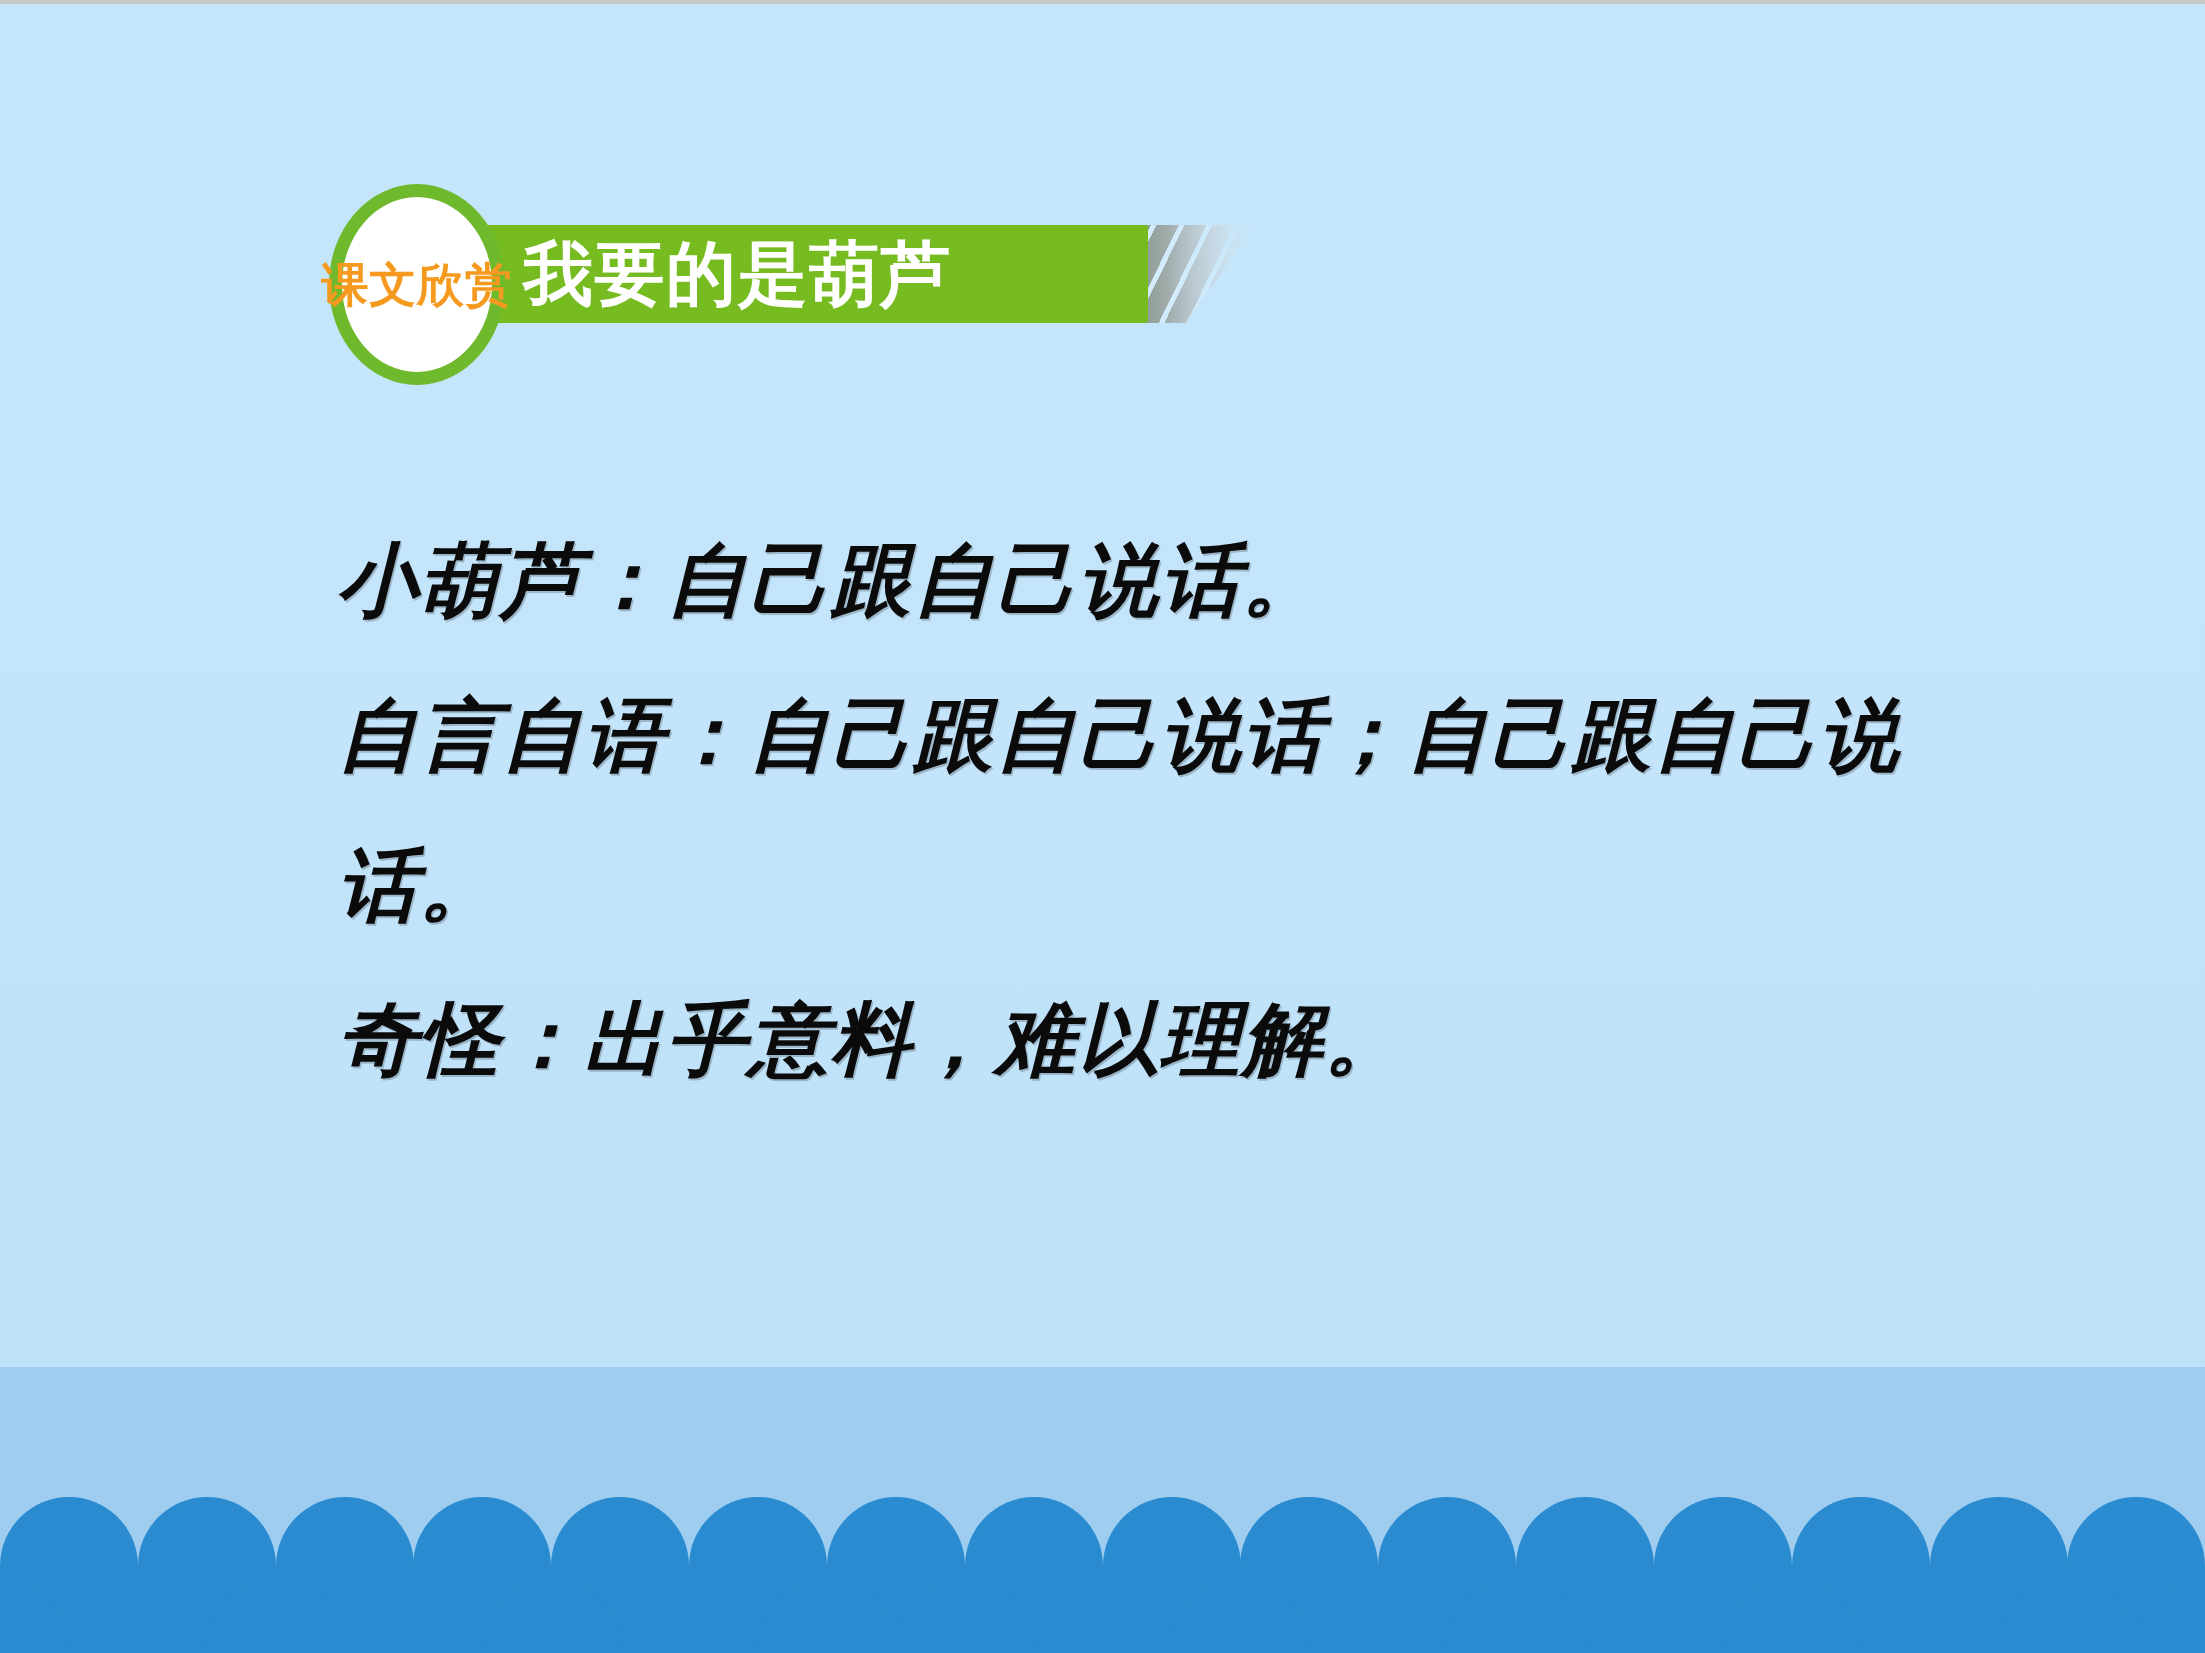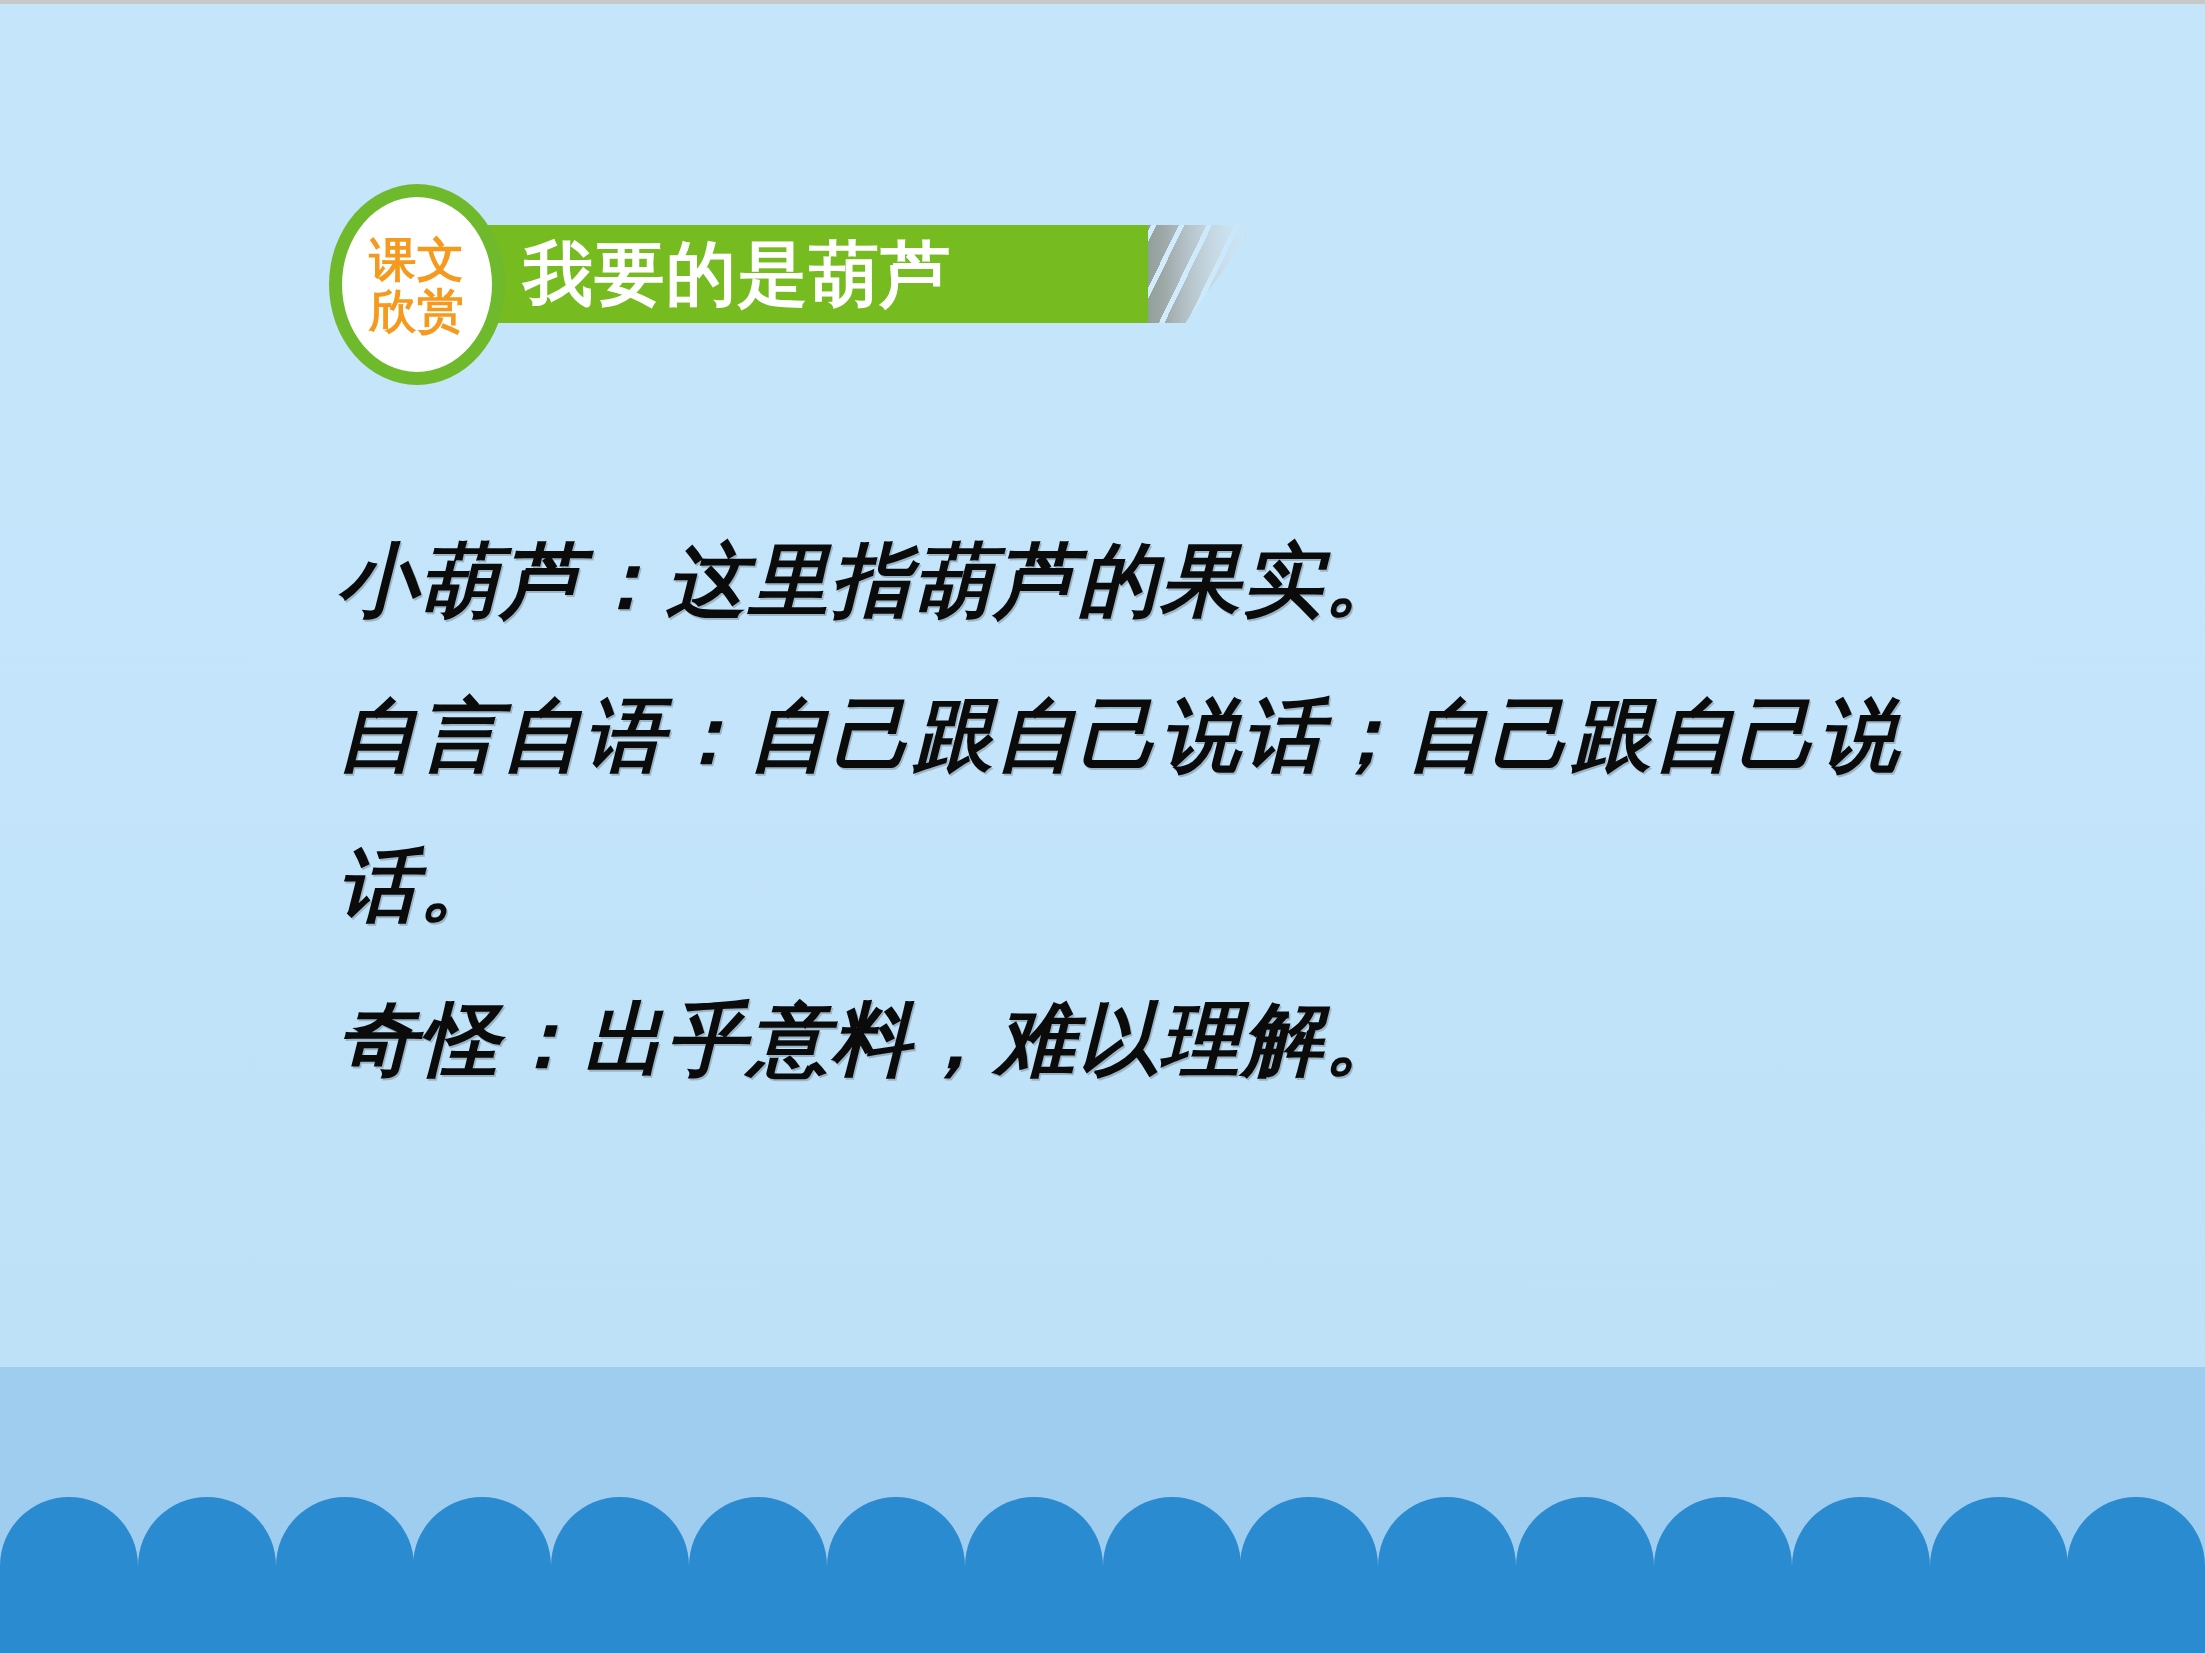--- a/index.html
+++ b/index.html
@@ -104,21 +104,21 @@
     left: 0px;
     top: 0px;
     width: 176px;
     height: 201px;
     border-radius: 50%;
     background: #ffffff;
     border: 13px solid #6fb92c;
     box-sizing: border-box;
     z-index: 10;
     display: flex;
-    flex-direction: column;
+    flex-direction: row;
     align-items: center;
     justify-content: center;
   }
   .badge-line {
     color: #f59a1e;
     font-family: "DejaVu Sans", sans-serif;
     font-weight: bold;
     font-size: 47px;
     line-height: 51px;
     letter-spacing: 0.8px;
@@ -192,21 +192,21 @@
     <div id="banner-title">我要的是葫芦</div>
 
     <div id="header-badge">
       <div class="badge-line">课文</div>
       <div class="badge-line">欣赏</div>
     </div>
 
   </div>
 
   <div id="body-text">
-    <p class="para" id="para-1">小葫芦：这里指葫芦的果实。</p>
+    <p class="para" id="para-1">小葫芦：自己跟自己说话。</p>
     <p class="para" id="para-2">自言自语：自己跟自己说话；自己跟自己说话。</p>
     <p class="para" id="para-3">奇怪：出乎意料，难以理解。</p>
   </div>
 
   <div id="bottom-band">
     <div class="arch-row" id="arch-row-1">
         <div class="arch" style="left: 0px; background: rgb(43, 139, 208);"></div>
         <div class="arch" style="left: 138px; background: rgb(43, 139, 208);"></div>
         <div class="arch" style="left: 276px; background: rgb(43, 139, 208);"></div>
         <div class="arch" style="left: 413px; background: rgb(43, 139, 208);"></div>

